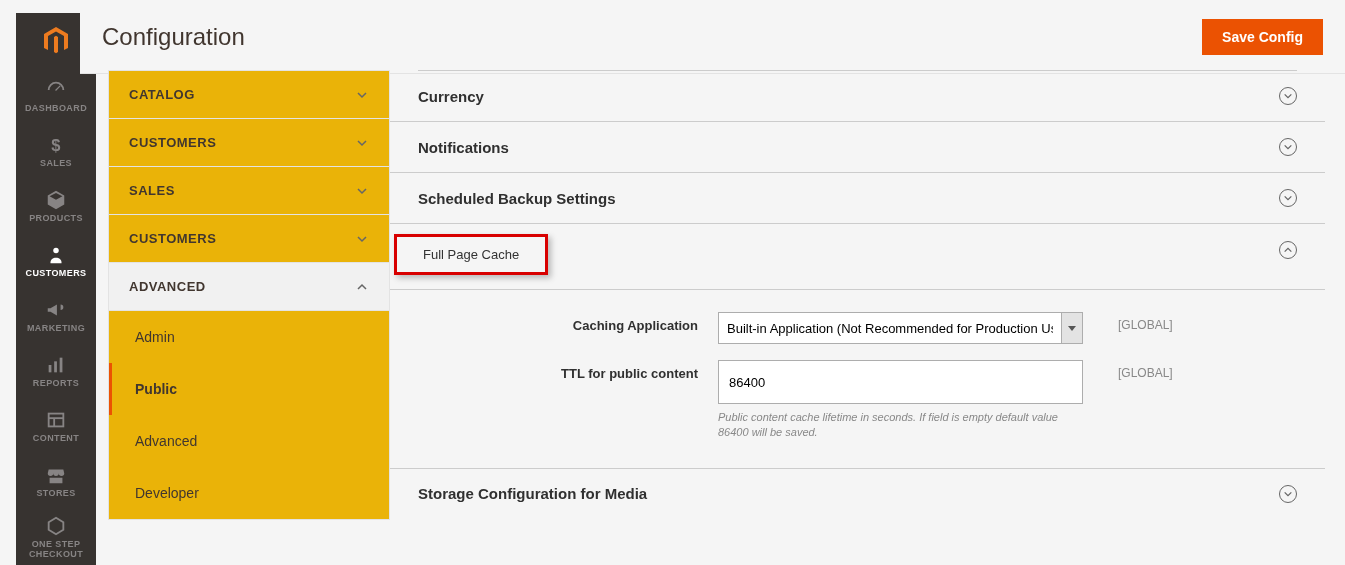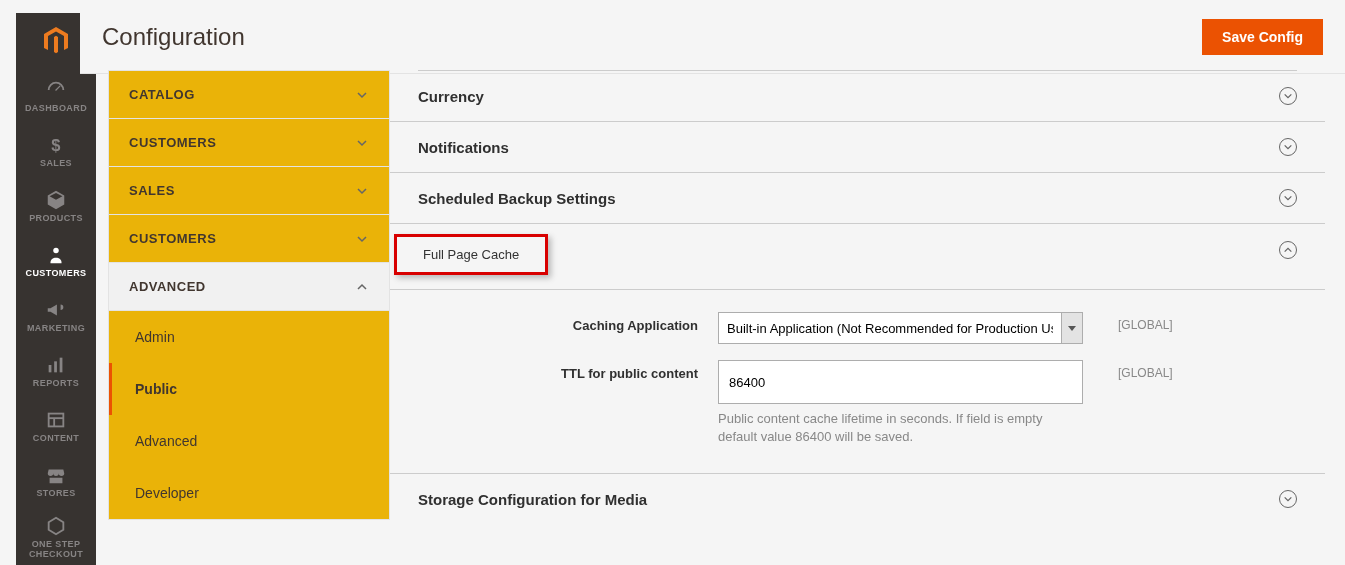--- a/index.html
+++ b/index.html
@@ -41,21 +41,21 @@
 .form-area { padding:22px 28px 14px 28px; border-bottom:1px solid #ccc; }
 .form-row { display:flex; align-items:flex-start; margin-bottom:16px; }
 .form-row .flabel { width:300px; text-align:right; padding-right:20px; padding-top:6px; font-size:13px; color:#303030; font-weight:600; }
 .form-row .fcontrol { width:365px; }
 .form-row .fscope { padding-left:35px; font-size:12px; color:#888; padding-top:6px; }
 .form-row select { width:344px; height:32px; border:1px solid #adadad; font-size:13px; padding:0 8px; background:#fff; }
 .form-row .select-wrap { display:flex; }
 .form-row .select-arrow { width:22px; height:32px; border:1px solid #adadad; border-left:none; background:#e3e3e3; display:flex; align-items:center; justify-content:center; }
 .form-row .select-arrow svg { width:8px; height:8px; fill:#555; }
 .form-row input[type=text] { width:365px; height:44px; border:1px solid #adadad; font-size:13px; padding:0 10px; }
-.form-row .hint { font-size:13px; color:#888; margin-top:6px; max-width:360px; line-height:1.4; }
+.form-row .hint { font-size:11px; color:#888; margin-top:6px; max-width:360px; line-height:1.4;font-style:italic; }
 </style>
 </head>
 <body>
 
 <div class="leftnav">
   <div class="logo">
     <svg viewBox="0 0 32 32">
         <path fill="#ed7b1f" d="M16 2 L28 9 L28 23 L24 25 L24 11 L16 6.5 L8 11 L8 25 L4 23 L4 9 Z M14 12 L14 27 L16 28.2 L18 27 L18 12 L16 10.8 Z"></path>
       </svg>
   </div>

